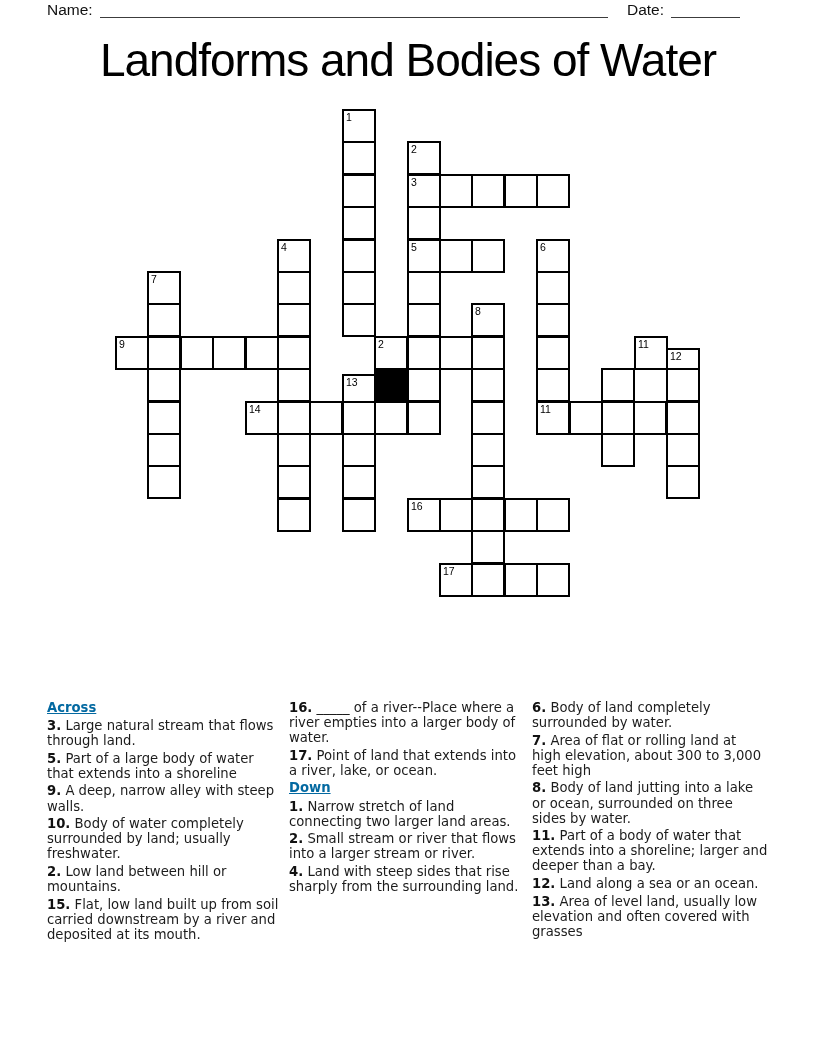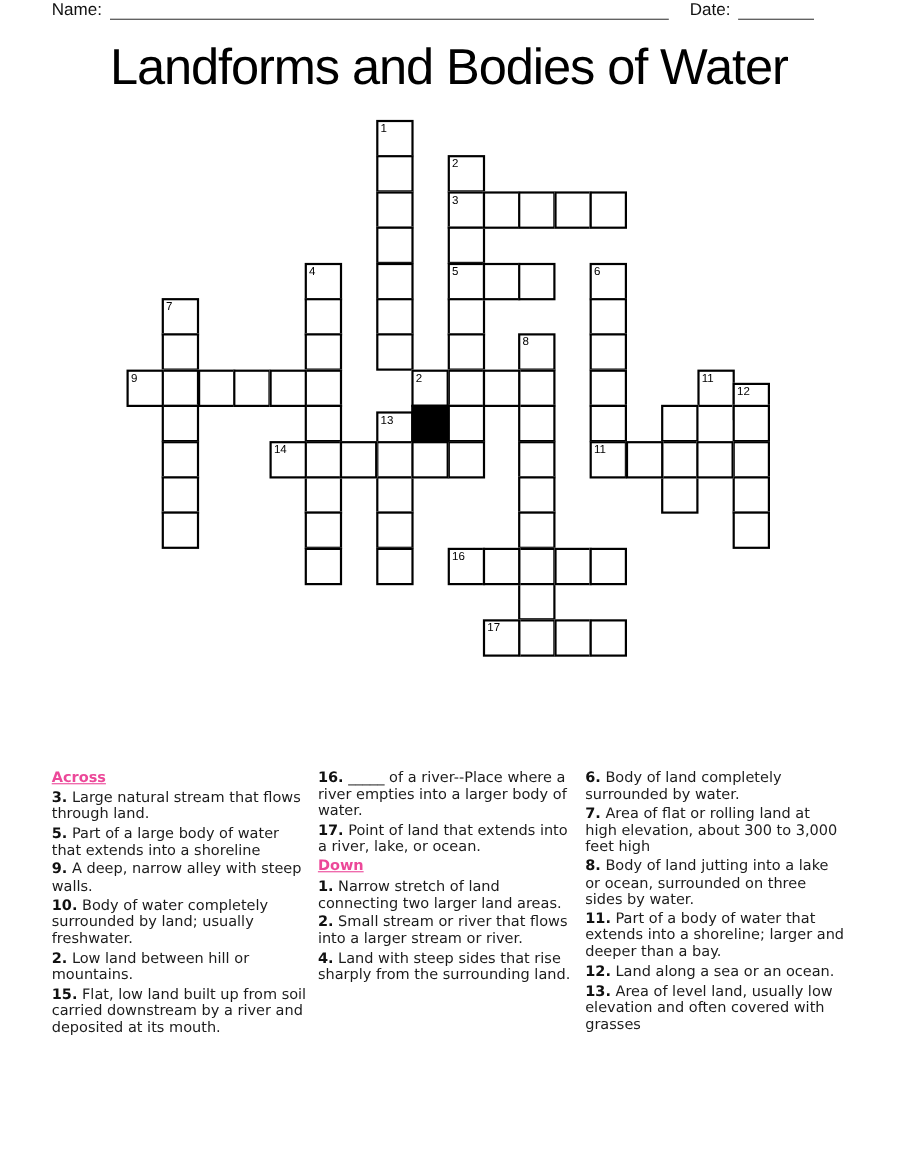--- a/index.html
+++ b/index.html
@@ -33,21 +33,21 @@
   }
   
   .clue-col{
     position:absolute;top:700px;font-size:13.2px;line-height:15.1px;color:#1c1c1c;
     font-family:"DejaVu Sans",sans-serif;
   }
   #clue-col-1{left:47px;width:233px;}
   #clue-col-2{left:289px;width:234px;}
   #clue-col-3{left:532px;width:236px;}
   .clue-heading{
-    font-weight:bold;text-decoration:underline;margin:0 0 3px 0;color:#ec4899;
+    font-weight:bold;text-decoration:underline;margin:0 0 3px 0;color:#0369a1;
   }
   .clue{margin:0 0 2.5px 0;}
   .clue b{font-weight:bold;color:#111;}
 </style>
 </head>
 <body>
 
 <div class="page">
 
   <span id="name-label" class="hdr-label">Name:</span>

